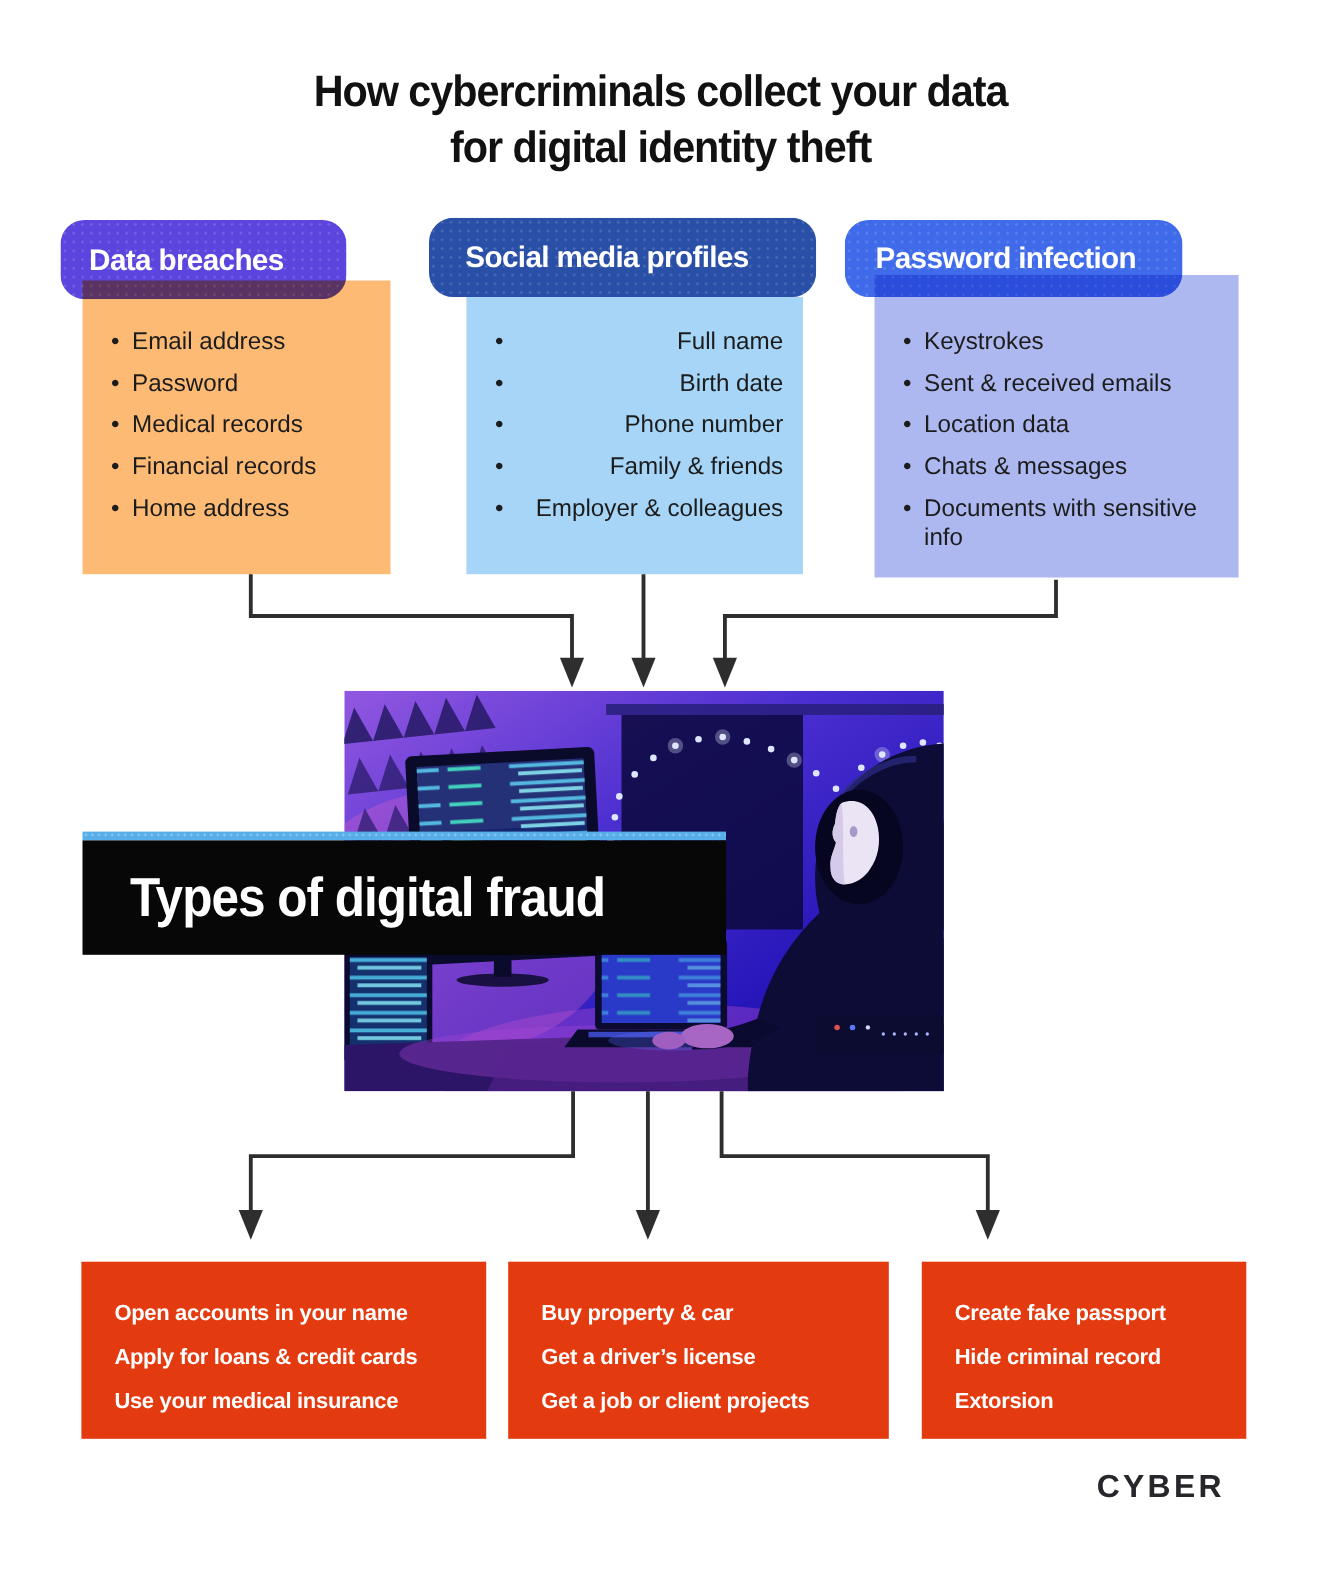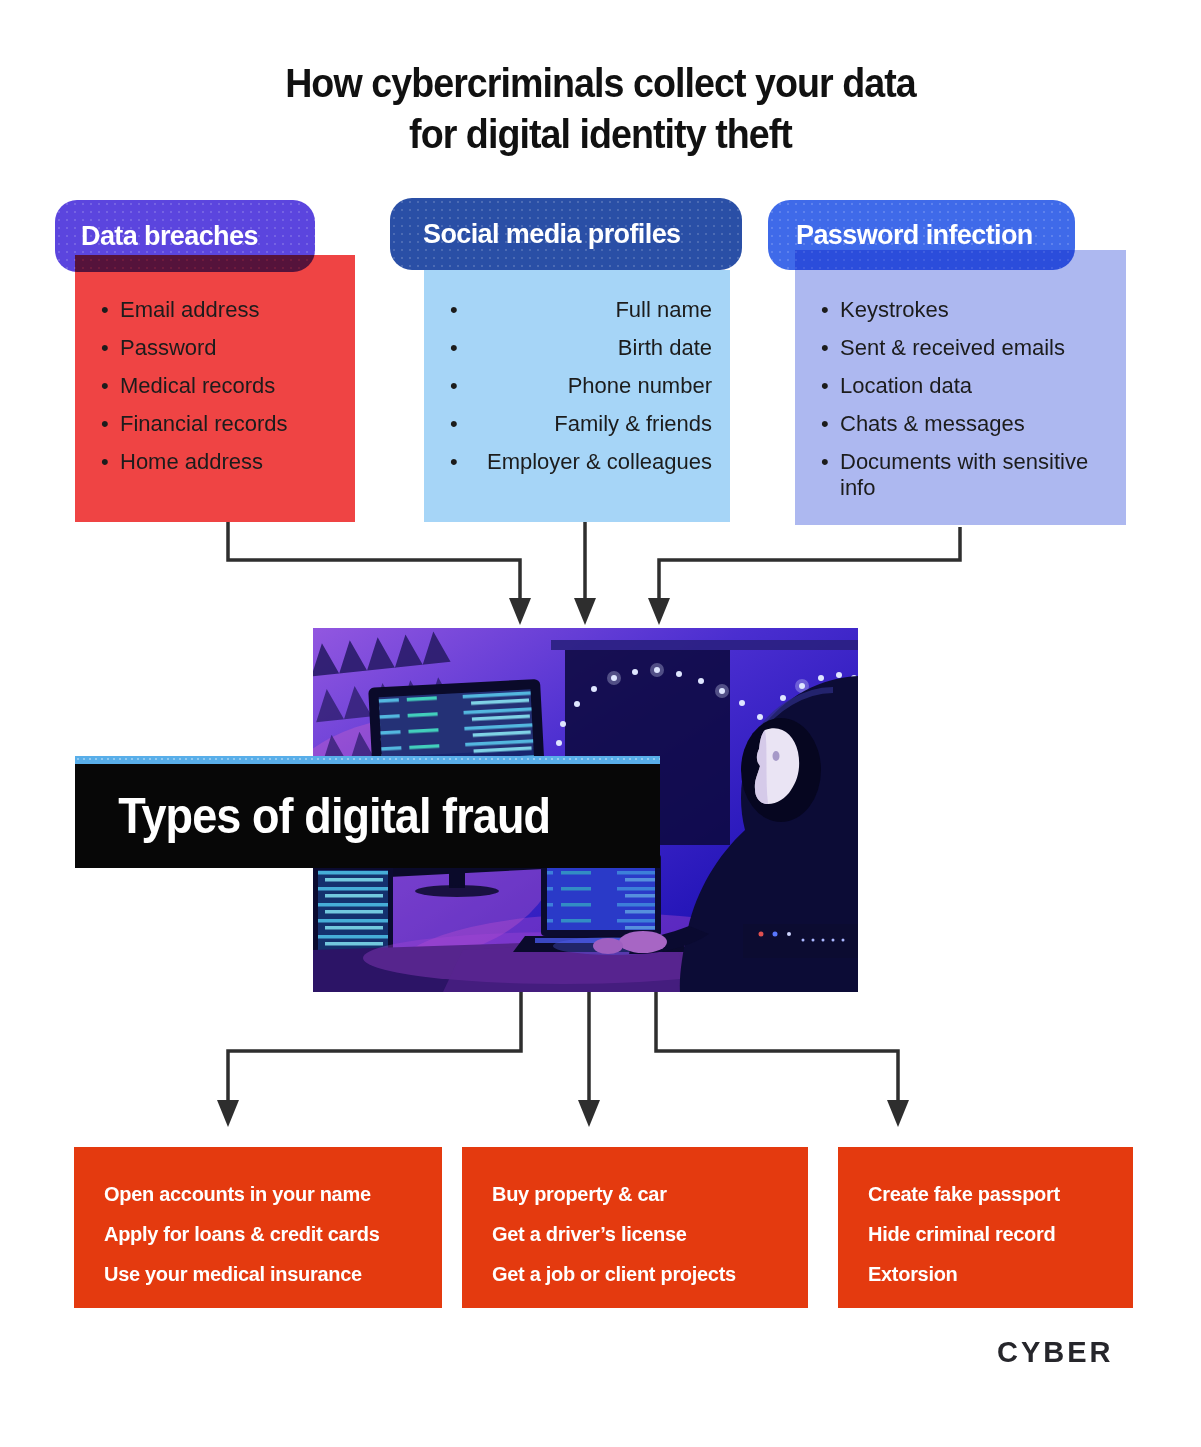--- a/index.html
+++ b/index.html
@@ -20,21 +20,21 @@
     box-sizing:border-box;display:flex;align-items:center;
     color:#fff;font-weight:700;font-size:27px;letter-spacing:-.6px;
     mix-blend-mode:multiply;
     background-image:radial-gradient(rgba(255,255,255,.16) 1.1px, transparent 1.3px);
     background-size:8px 8px;
     border-radius:22px;
   }
   .h1{left:55px;top:200px;width:260px;height:72px;background-color:#5b45de;padding-left:26px;}
   .h2{left:390px;top:198px;width:352px;height:72px;background-color:#2a4fa6;padding-left:33px;}
   .h3{left:768px;top:200px;width:307px;height:70px;background-color:#3f6ae9;padding-left:28px;}
-  .c1{left:75px;top:255px;width:280px;height:267px;background:#ef4444;padding:42px 20px 0 26px;}
+  .c1{left:75px;top:255px;width:280px;height:267px;background:#fdba74;padding:42px 20px 0 26px;}
   .c2{left:424px;top:270px;width:306px;height:252px;background:#a6d5f7;padding:27px 18px 0 26px;text-align:right;}
   .c3{left:795px;top:250px;width:331px;height:275px;background:#adb8f0;padding:47px 14px 0 26px;}
   .blist{list-style:none;margin:0;padding:0;font-size:22px;line-height:26px;}
   .blist li{position:relative;padding-left:19px;margin-bottom:12px;}
   .blist li::before{content:"\2022";position:absolute;left:0;top:0;color:#1c1c1c;}
 
   
   .arrows{pointer-events:none;}
   .a-top{left:0;top:520px;}
   .a-bot{left:0;top:990px;}

